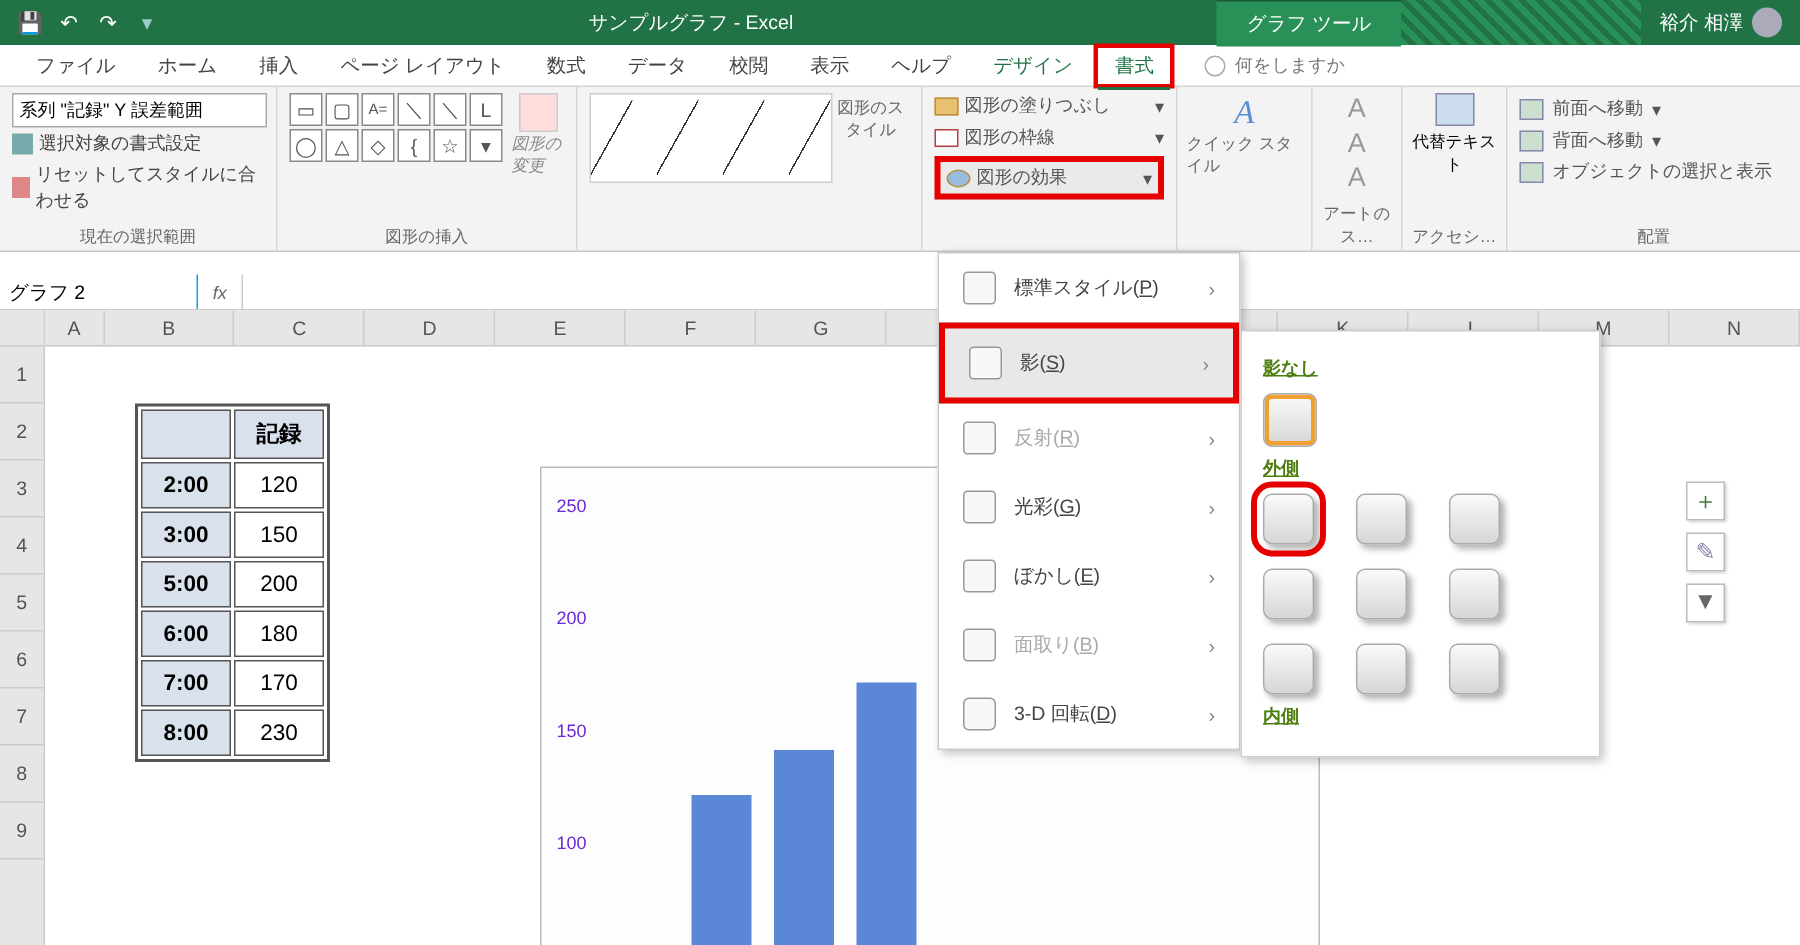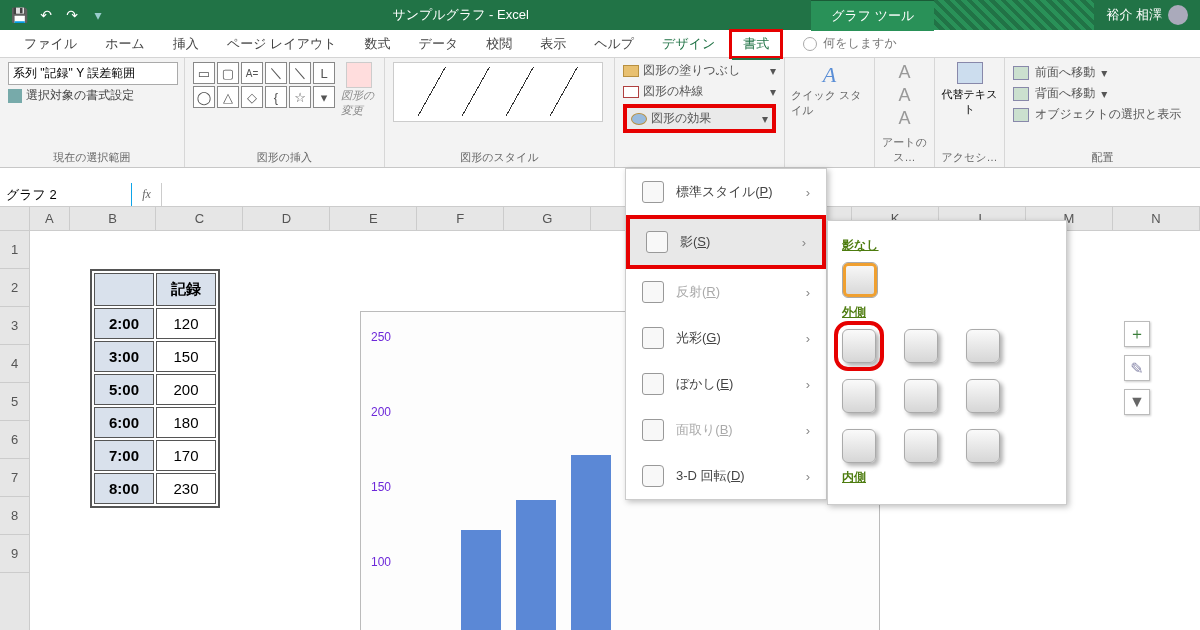--- a/index.html
+++ b/index.html
@@ -28,41 +28,41 @@
 .ribbon { height: 110px; background: #f3f3f3; border-bottom: 1px solid #c7c7c7; display:flex; }
 .group { border-right: 1px solid #d7d7d7; padding: 4px 8px 2px; display:flex; flex-direction:column; justify-content:space-between;}
 .group-label { text-align:center; font-size:11px; color:#666; padding-top:2px;}
 .sel-box { width: 185px; }
 .sel-dropdown { width: 170px; border:1px solid #aaa; background:#fff; padding:2px 4px; font-size:12px;}
 .sel-link { color:#444; font-size:12px; padding:2px 0; display:flex; align-items:center; gap:4px;}
 .sel-link .ic{width:14px;height:14px;display:inline-block;background:#7aa;}
 .shape-insert{width:200px;border-right:1px solid #d7d7d7;padding:4px 8px 2px;display:flex;flex-direction:column;justify-content:space-between;}
 .shape-grid{display:grid;grid-template-columns:repeat(6,22px);grid-auto-rows:22px;gap:2px;}
 .shape-grid span{border:1px solid #888;background:#fff;display:flex;align-items:center;justify-content:center;font-size:13px;color:#555;}
-.shape-styles{width:230px;display:flex;flex-direction:column;justify-content:space-between;padding:4px 8px 2px;border-right:1px solid #d7d7d7;}
+.shape-styles{width:230px;display:flex;flex-direction:row;justify-content:space-between;padding:4px 8px 2px;border-right:1px solid #d7d7d7;}
 .line-gallery{width:210px;height:60px;border:1px solid #ccc;background:#fff;display:flex;gap:16px;align-items:center;justify-content:center;}
 .line-gallery span{width:28px;height:50px;position:relative;}
 .line-gallery span::before{content:"";position:absolute;inset:0;background:linear-gradient(to bottom right,transparent 48%,#333 48%,#333 50%,transparent 50%);}
 .shape-actions{width:170px;display:flex;flex-direction:column;gap:4px;padding:4px 8px;border-right:1px solid #d7d7d7;}
 .shape-actions .row{display:flex;align-items:center;gap:4px;font-size:12px;color:#555;}
 .shape-actions .row .ic{width:16px;height:12px;background:#e8c070;border:1px solid #b89040;}
 .row.effects-btn{border:4px solid #e60000;padding:2px 4px;background:#eaeaea;}
 .wa-group{width:90px;padding:4px 6px 2px;border-right:1px solid #d7d7d7;display:flex;flex-direction:column;justify-content:space-between;align-items:center;}
 .wa-letters{display:flex;flex-direction:column;gap:2px;font-size:18px;color:#999;font-family:serif;}
 .alt-group{width:70px;padding:4px 6px 2px;border-right:1px solid #d7d7d7;display:flex;flex-direction:column;justify-content:space-between;align-items:center;}
 .arrange-group{flex:1;padding:4px 8px 2px;display:flex;flex-direction:column;justify-content:space-between;}
 .arrange-row{display:flex;align-items:center;gap:6px;font-size:12px;color:#555;padding:2px 0;}
 .arrange-row .ic{width:16px;height:14px;background:#cbe0cf;border:1px solid #88a;}
 .quick-style{display:flex;flex-direction:column;align-items:center;font-size:11px;color:#666;}
 .quick-style .A{font-size:22px;font-family:serif;color:#5a8ed6;font-style:italic;}
 
 
 .name-formula{height:24px;border-bottom:1px solid #ccc;display:flex;align-items:stretch;background:#fff;}
 .name-box{width:132px;border-right:1px solid #0ea5e9;padding:2px 6px;font-size:13px;display:flex;align-items:center;}
-.fx-btn{width:30px;border-right:1px solid #ccc;display:flex;align-items:center;justify-content:center;font-style:italic;color:#666;font-family:Liberation Serif, serif;}
+.fx-btn{width:30px;border-right:1px solid #ccc;display:flex;align-items:center;justify-content:center;font-style:italic;color:#666;}
 .fx-area{flex:1;}
 
 
 .sheet{display:flex;position:relative;}
 .row-headers{width:30px;background:#e6e6e6;border-right:1px solid #ccc;}
 .row-headers div{height:38px;border-bottom:1px solid #ccc;display:flex;align-items:center;justify-content:center;color:#555;font-size:13px;}
 .row-headers div.colhdr{height:24px;background:#e6e6e6;}
 .cols{flex:1;overflow:hidden;}
 .col-headers{height:24px;display:flex;background:#e6e6e6;border-bottom:1px solid #ccc;}
 .col-headers div{border-right:1px solid #ccc;display:flex;align-items:center;justify-content:center;color:#555;font-size:13px;}
@@ -138,20 +138,24 @@
 </div>
 
 <div class="ribbon">
   <div class="group sel-box">
     <div>
       <div class="sel-dropdown">系列 "記録" Y 誤差範囲</div>
       <div class="sel-link">
           <span class="ic"></span>
           <span>選択対象の書式設定</span>
         </div>
+      <div class="sel-link">
+          <span class="ic" style="background:#d88;"></span>
+          <span>リセットしてスタイルに合わせる</span>
+        </div>
     </div>
     <div class="group-label">現在の選択範囲</div>
   </div>
 
   <div class="shape-insert">
     <div style="display:flex;gap:6px;">
       <div class="shape-grid">
         <span>▭</span>
           <span>▢</span>
           <span style="font-size:10px;">A=</span>

